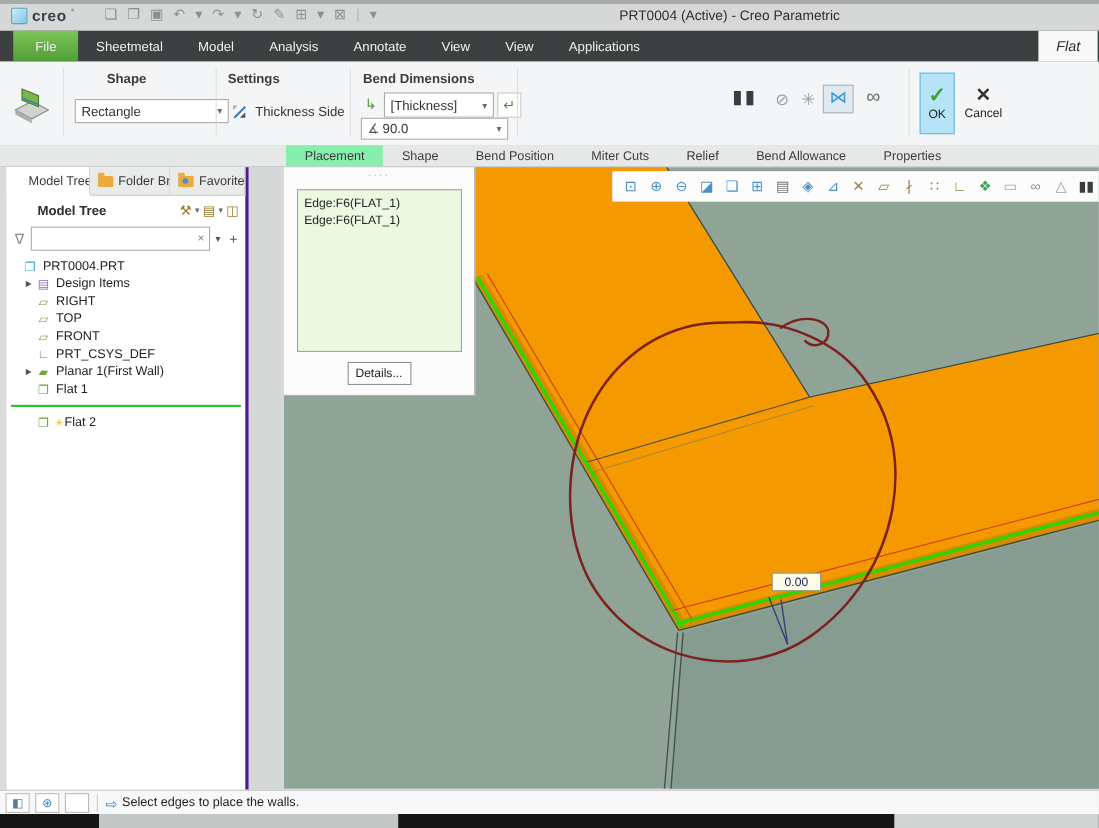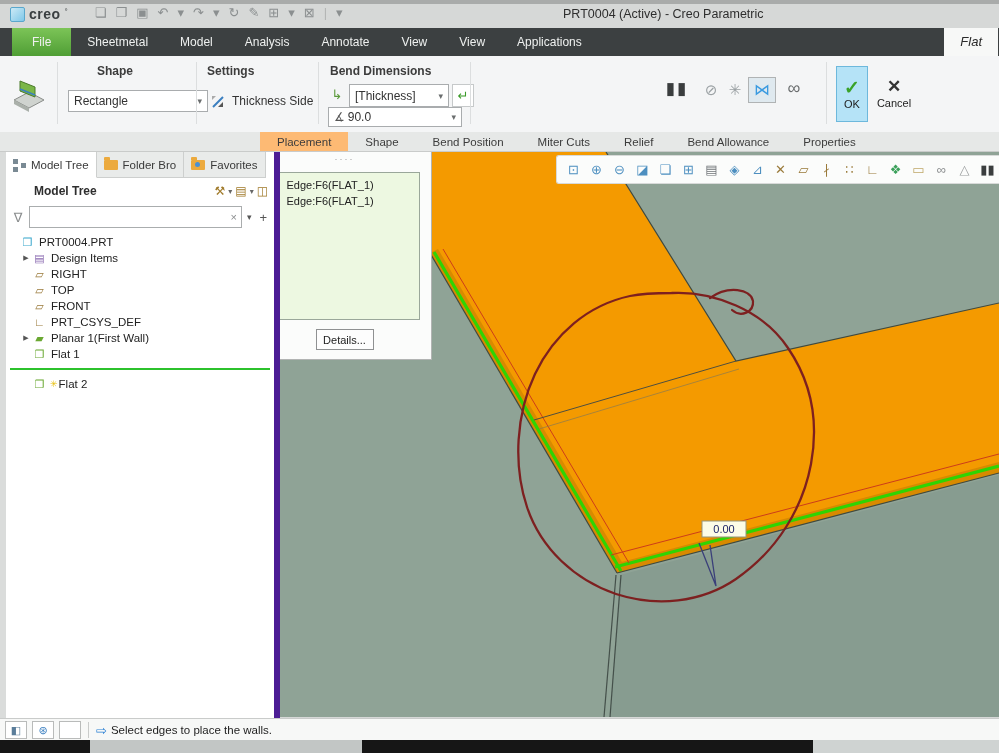--- a/index.html
+++ b/index.html
@@ -33,24 +33,24 @@
   .ts-row{position:absolute;display:flex;align-items:flex-start;gap:6px;font-size:12px;color:#333;}
   .okbtn{position:absolute;left:836px;top:10px;width:30px;height:54px;background:#b5e3f7;border:1px solid #6db8dc;display:flex;flex-direction:column;align-items:center;justify-content:center;font-size:11px;color:#222;}
   .okbtn .chk{font-size:19px;font-weight:bold;color:#3aa228;line-height:20px;}
   .cancelbtn{position:absolute;left:872px;top:10px;width:44px;height:54px;display:flex;flex-direction:column;align-items:center;justify-content:center;font-size:11px;color:#222;}
   .cancelbtn .xx{font-size:17px;font-weight:bold;color:#333;line-height:20px;}
   .mode-ico{position:absolute;text-align:center;}
   .sel-box{border:1px solid #b0b3b4;background:#dfe9ef;}
   
   .subtabs{left:0;top:132px;width:999px;height:20px;background:#e6e8e7;border-bottom:1px solid #c9cbca;display:flex;padding-left:260px;box-sizing:border-box;}
   .stab{font-size:11.5px;line-height:20px;padding:0 17px;color:#3c3c3c;white-space:nowrap;}
-  .stab.active{background:#fdba74;}
+  .stab.active{background:#86efac;}
   
   .leftedge{left:0;top:152px;width:6px;height:566px;background:#dadcdb;}
-  .leftpanel{left:6px;top:152px;width:274px;height:566px;background:#fff;border-right:6px solid #4c1d95;box-sizing:border-box;}
+  .leftpanel{left:6px;top:152px;width:220px;height:566px;background:#fff;border-right:3px solid #4c1d95;box-sizing:border-box;}
   .ptabs{display:flex;height:26px;}
   .ptab{display:flex;align-items:center;gap:5px;padding:0 7px;font-size:11.5px;color:#3a3a3a;border-right:1px solid #cdcfce;border-bottom:1px solid #cdcfce;background:#e9ebea;white-space:nowrap;overflow:hidden;}
   .ptab.active{background:#fff;border-bottom:1px solid #fff;}
   .tabicon-tree{width:5px;height:5px;background:#7a8a94;box-shadow:0 8px 0 #7a8a94,8px 4px 0 #7a8a94;margin:-6px 8px 0 0;}
   .cssfolder{width:14px;height:10px;background:#ecaa3e;border-radius:1px;position:relative;flex:none;}
   .cssfolder::before{content:"";position:absolute;top:-3px;left:0;width:6px;height:3px;background:#ecaa3e;border-radius:1px 1px 0 0;}
   .cssfolder.fav::after{content:"";position:absolute;left:4px;top:2px;width:5px;height:5px;border-radius:50%;background:#4a90d4;}
   .phead{display:flex;align-items:center;height:26px;padding:0 6px;}
   .phead-title{font-size:12px;font-weight:bold;color:#2e2e2e;margin-left:22px;}
   .phead-icons{margin-left:auto;display:flex;align-items:center;gap:3px;color:#a07a2a;font-size:12px;}
@@ -65,21 +65,21 @@
   .tree{position:absolute;left:0;top:82px;width:100%;}
   .tree2{position:absolute;left:0;top:224px;width:100%;}
   .tree-row{display:flex;align-items:center;height:16px;font-size:11.5px;color:#222;}
   .arrowc{width:12px;font-size:7px;color:#555;text-align:center;flex:none;}
   .ticon{width:15px;text-align:center;font-size:11px;margin-right:3px;flex:none;}
   .tbadge{color:#e7c013;font-size:9px;margin-right:1px;}
   .insert-line{position:absolute;left:4px;right:4px;top:216px;height:2px;background:#2cc22c;}
   
   .placement{left:258px;top:152px;width:174px;height:208px;background:#fbfcfb;border-right:1px solid #b2b4b3;border-bottom:1px solid #b2b4b3;box-sizing:border-box;}
   .handle{text-align:center;color:#9a9a9a;font-size:9px;letter-spacing:2px;height:14px;line-height:14px;}
-  .edge-list{margin:6px auto 0;width:150px;height:148px;background:#edf8e1;border:1px solid #9aa79a;font-size:11px;color:#222;padding:4px 16px;box-sizing:border-box;}
+  .edge-list{margin:6px auto 0;width:150px;height:148px;background:#edf8e1;border:1px solid #9aa79a;font-size:11px;color:#222;padding:4px 6px;box-sizing:border-box;}
   .edge-item{line-height:16px;}
   .details-btn{display:block;margin:9px auto 0;width:58px;height:21px;background:#fdfdfd;border:1px solid #8f9192;font-size:11px;color:#222;font-family:"Liberation Sans",sans-serif;}
   
   .gtoolbar{left:556px;top:155px;width:443px;height:29px;background:#fbfcfb;border:1px solid #d8dad9;border-right:none;border-radius:3px 0 0 3px;display:flex;align-items:center;padding-left:5px;box-sizing:border-box;}
   .gt-icon{width:23px;text-align:center;font-size:13px;line-height:27px;}
   
   .viewport{left:258px;top:152px;width:741px;height:565px;}
   
   .statusbar{left:0;top:718px;width:999px;height:22px;background:#f7f8f7;border-top:1px solid #c9cbca;display:flex;align-items:center;}
   .sb-icon{width:20px;height:16px;border:1px solid #b9bbba;margin-left:5px;font-size:11px;display:flex;align-items:center;justify-content:center;background:#fff;}

